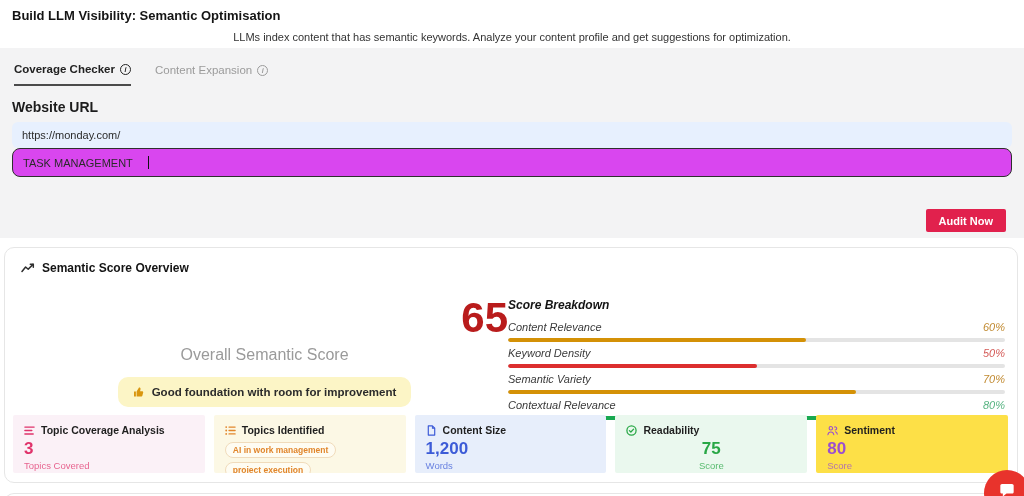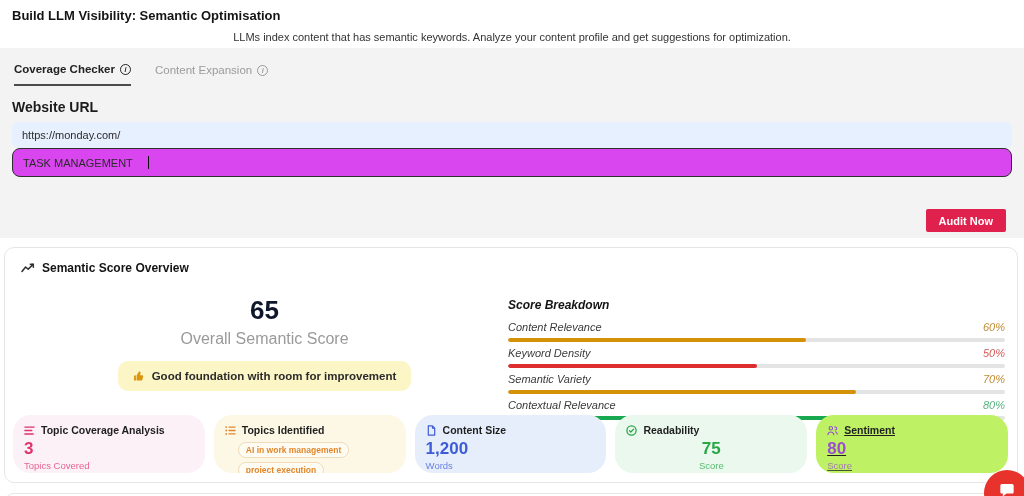--- a/index.html
+++ b/index.html
@@ -31,42 +31,42 @@
     background:#e1214d; color:#fff; font-size:11px; font-weight:bold; border:none; border-radius:2px;
     display:flex; align-items:center; cursor:pointer; }
 
   
   .overview-card { position:absolute; top:247px; left:4px; width:1014px; height:236px;
     background:#fff; border:1px solid #e6e6e6; border-radius:10px; }
   .card-header { display:flex; align-items:center; gap:7px; padding:13px 16px 0;
     font-size:12px; font-weight:bold; color:#141414; }
   .score-columns { display:flex; padding:0 12px 0 16px; }
   .score-left { width:487px; text-align:center; padding-top:22px; }
-  .big-score { font-size:26px; font-weight:bold; color:#0f172a; line-height:1; }
+  .big-score { font-size:42px; font-weight:bold; color:#b91c1c; line-height:1;text-align:right; }
   .score-sub { font-size:16px; color:#9a9a9a; margin-top:7px; }
   .score-badge { display:inline-flex; align-items:center; gap:7px; margin-top:13px;
     background:#fcf5c6; border-radius:10px; padding:9px 15px;
     font-size:11.5px; font-weight:bold; color:#2b2b2b; }
   .score-right { flex:1; padding-top:23px;font-style:italic; }
   .breakdown-title { font-size:12px; font-weight:bold; color:#141414; margin-bottom:9px; }
   .bd-row { margin-bottom:5px; }
   .bd-labels { display:flex; justify-content:space-between; font-size:11px; color:#3a3a3a;
     line-height:13px; margin-bottom:4px; }
   .bd-pct { font-weight:normal; }
   .bd-track { height:4px; background:#e4e4e4; border-radius:3px; overflow:hidden; }
   .bd-fill { height:100%; border-radius:3px; }
 
   
   .stats-row { position:absolute; left:8px; right:9px; top:167px; display:flex; gap:9px; }
-  .stat-card { flex:1; height:58px; border-radius:18px; padding:9px 11px; overflow:hidden; }
+  .stat-card { flex:1; height:58px; border-radius:2px; padding:9px 11px; overflow:hidden; }
   .stat-head { display:flex; align-items:center; gap:6px; font-size:10.5px; font-weight:bold; color:#1f1f1f; }
   .stat-icon { display:inline-flex; width:11px; height:11px; }
   .stat-value { font-size:17px; font-weight:bold; margin-top:4px; line-height:1; }
   .stat-sub { font-size:9.5px; margin-top:3px; opacity:.75; }
-  .chips { display:flex; flex-wrap:wrap; gap:4px 12px; margin-top:6px;margin-left:13px; }
+  .chips { display:flex; flex-wrap:wrap; gap:4px 12px; margin-top:6px; }
   .chip { font-size:8.5px; font-weight:bold; border:1px solid; border-radius:8px; padding:2px 7px; white-space:nowrap; background:rgba(255,255,255,.5); }
 
   
   .next-card-edge { position:absolute; top:493px; left:4px; width:1014px; height:12px;
     background:#fff; border:1px solid #e6e6e6; border-bottom:none; border-radius:10px 10px 0 0; }
   .chat-fab { position:absolute; left:984px; top:470px; width:46px; height:46px; border-radius:50%;
     background:#e8332c; display:flex; align-items:center; justify-content:center; cursor:pointer; border:none; }
 </style>
 </head>
 <body>
@@ -219,21 +219,21 @@
             <svg viewBox="0 0 12 12" width="11" height="11">
               <circle cx="6" cy="6" r="5" fill="none" stroke="currentColor" stroke-width="1.4"></circle>
               <path d="M3.7 6.1l1.6 1.6 3-3.2" fill="none" stroke="currentColor" stroke-width="1.4" stroke-linecap="round" stroke-linejoin="round"></path>
             </svg>
           </span>
           <span>Readability</span>
         </div>
         <div class="stat-value" style="color: rgb(40, 167, 69);">75</div>
         <div class="stat-sub" style="color: rgb(40, 167, 69);">Score</div>
       </div>
-      <div class="stat-card" style="background: #bef264; text-decoration: underline;">
+      <div class="stat-card" style="background: #fde047;">
         <div class="stat-head">
           <span class="stat-icon" style="color: rgb(155, 79, 208);">
             <svg viewBox="0 0 12 12" width="11" height="11">
               <circle cx="4.2" cy="3.6" r="1.9" fill="none" stroke="currentColor" stroke-width="1.2"></circle>
               <path d="M1 10.6c.3-2 1.5-3 3.2-3s2.9 1 3.2 3" fill="none" stroke="currentColor" stroke-width="1.2" stroke-linecap="round"></path>
               <path d="M8.3 2.2a1.7 1.7 0 1 1 .6 3.3M9.3 7.4c1.1.3 1.7 1.2 1.9 2.6" fill="none" stroke="currentColor" stroke-width="1.2" stroke-linecap="round"></path>
             </svg>
           </span>
           <span>Sentiment</span>
         </div>

